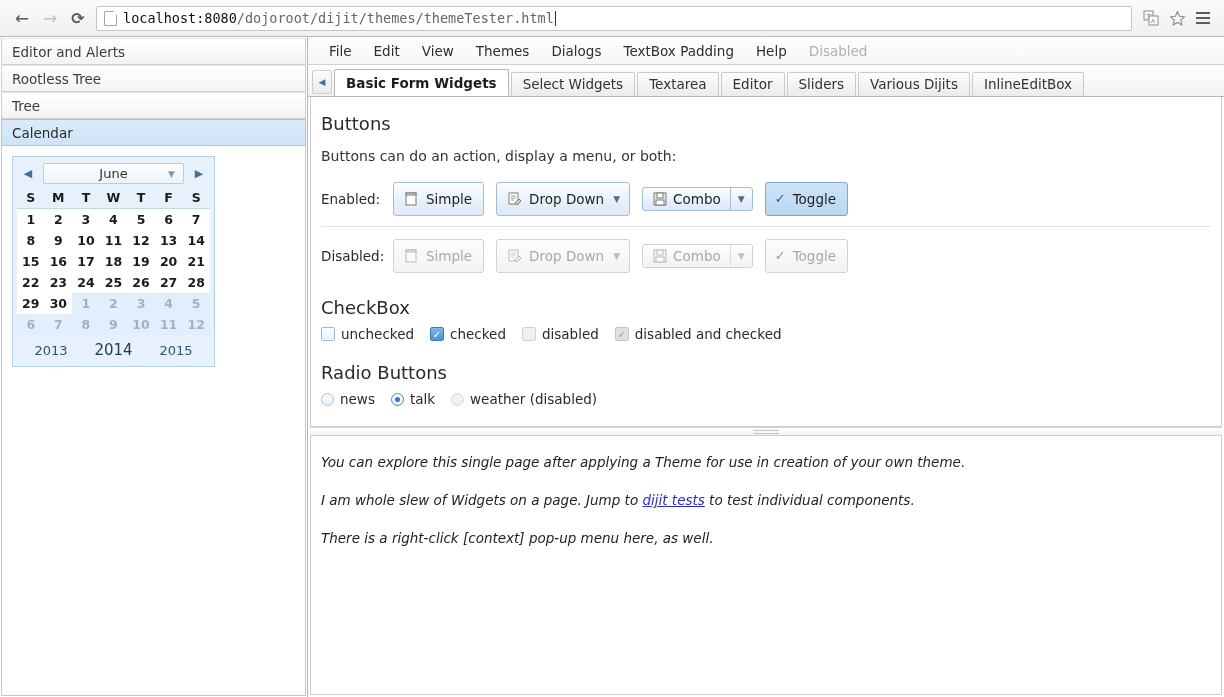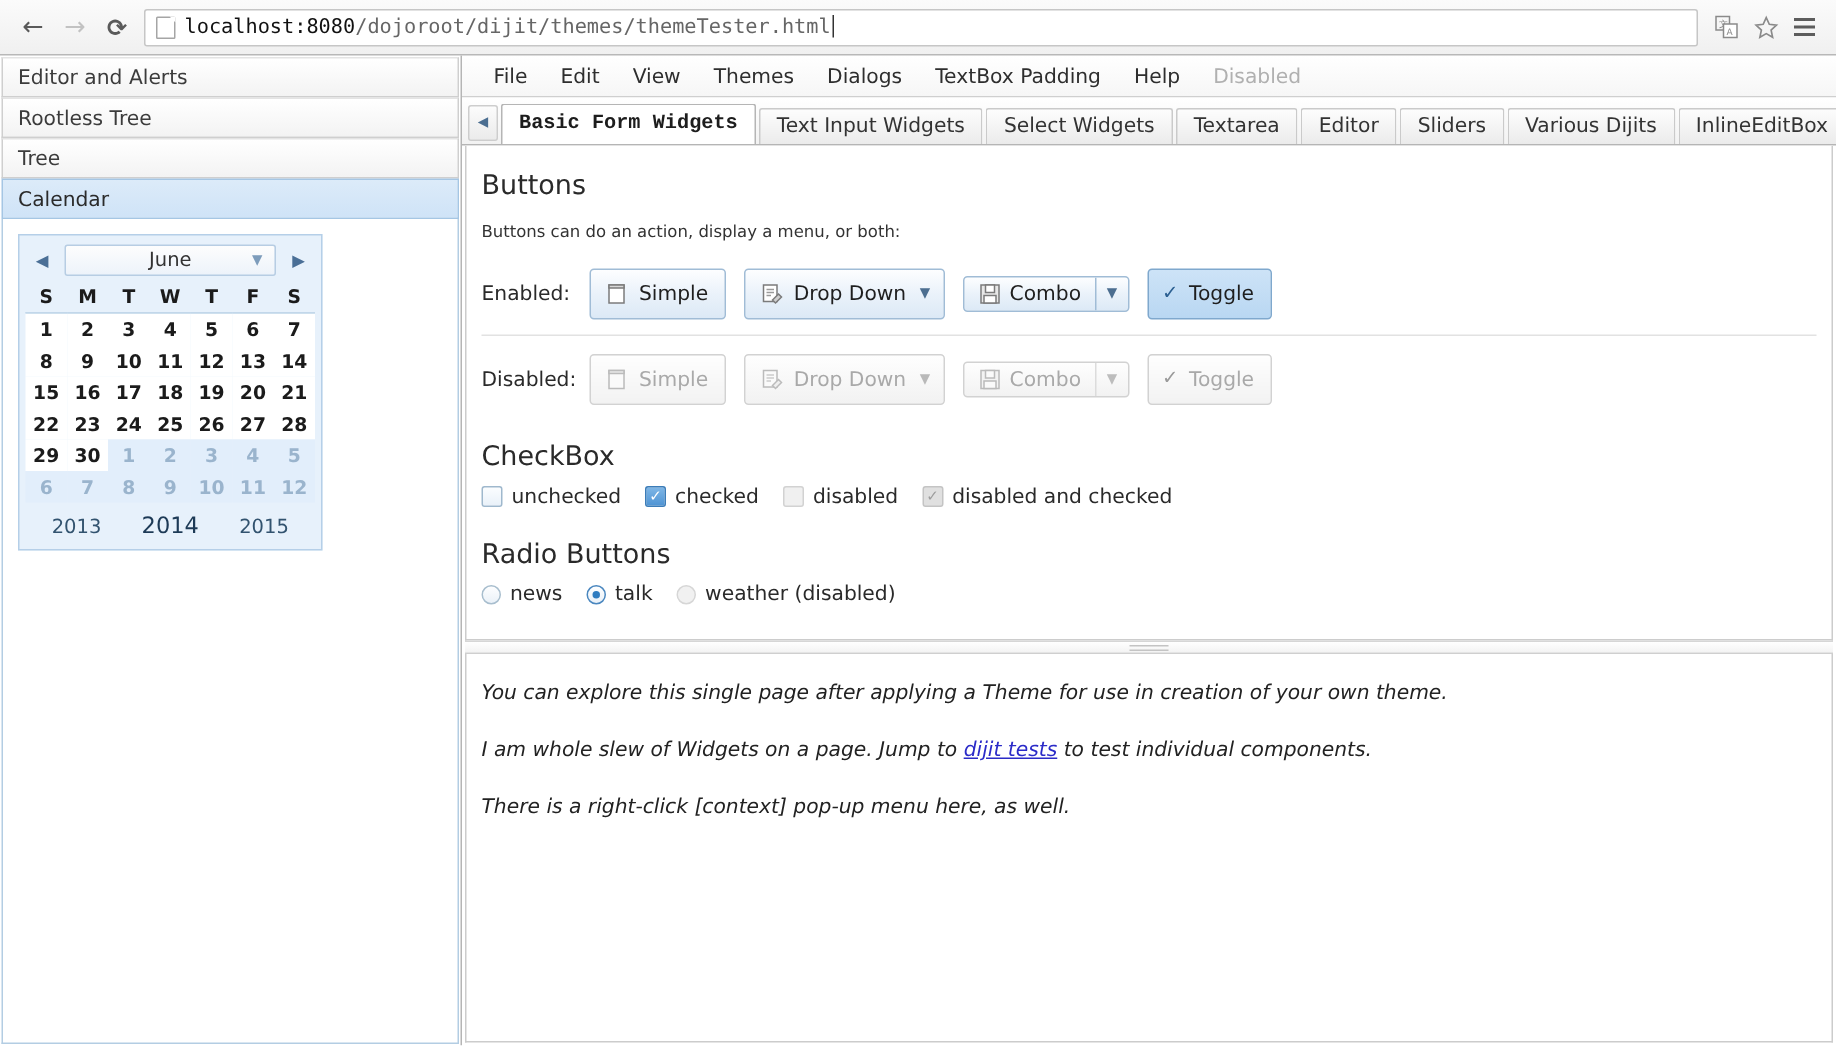--- a/index.html
+++ b/index.html
@@ -272,21 +272,20 @@
   }
   .tab.active {
     background: #fff;
     border-bottom-color: #fff;
     color: #1d1d1d;
     font-weight: bold;
     height: 28px;
     line-height: 26px;
     border-color: #b5b5b5;
     border-bottom: 1px solid #fff;
-    font-family: Liberation Mono, monospace;
   }
 
   
   .content-wrap {
     flex: 1;
     display: flex;
     flex-direction: column;
     padding: 0 2px 2px 2px;
     overflow: hidden;
   }
@@ -298,21 +297,21 @@
     height: 330px;
     overflow: hidden;
     position: relative;
   }
   h3.section {
     margin: 2px 0 14px 0;
     font-size: 18px;
     font-weight: normal;
     color: #2a2a2a;
   }
-  p.desc { margin: 0 0 18px 0; font-size: 11px; color: #333; }
+  p.desc { margin: 0 0 18px 0; font-size: 14px; color: #333; }
 
   .btn-row {
     display: flex;
     align-items: center;
     margin-bottom: 6px;
   }
   .btn-row .rowlabel {
     width: 72px;
     font-size: 13.5px;
     color: #2a2a2a;
@@ -617,21 +616,20 @@
       <div class="menu-item">Themes</div>
       <div class="menu-item">Dialogs</div>
       <div class="menu-item">TextBox Padding</div>
       <div class="menu-item">Help</div>
       <div class="menu-item disabled">Disabled</div>
     </div>
 
     <div class="tabstrip">
       <div class="tab-scroll">◀</div>
       <div class="tab active">Basic Form Widgets</div>
-      <div class="tab">Text Input Widgets</div>
       <div class="tab">Select Widgets</div>
       <div class="tab">Textarea</div>
       <div class="tab">Editor</div>
       <div class="tab">Sliders</div>
       <div class="tab">Various Dijits</div>
       <div class="tab">InlineEditBox</div>
 
     </div>
 
     <div class="content-wrap">

